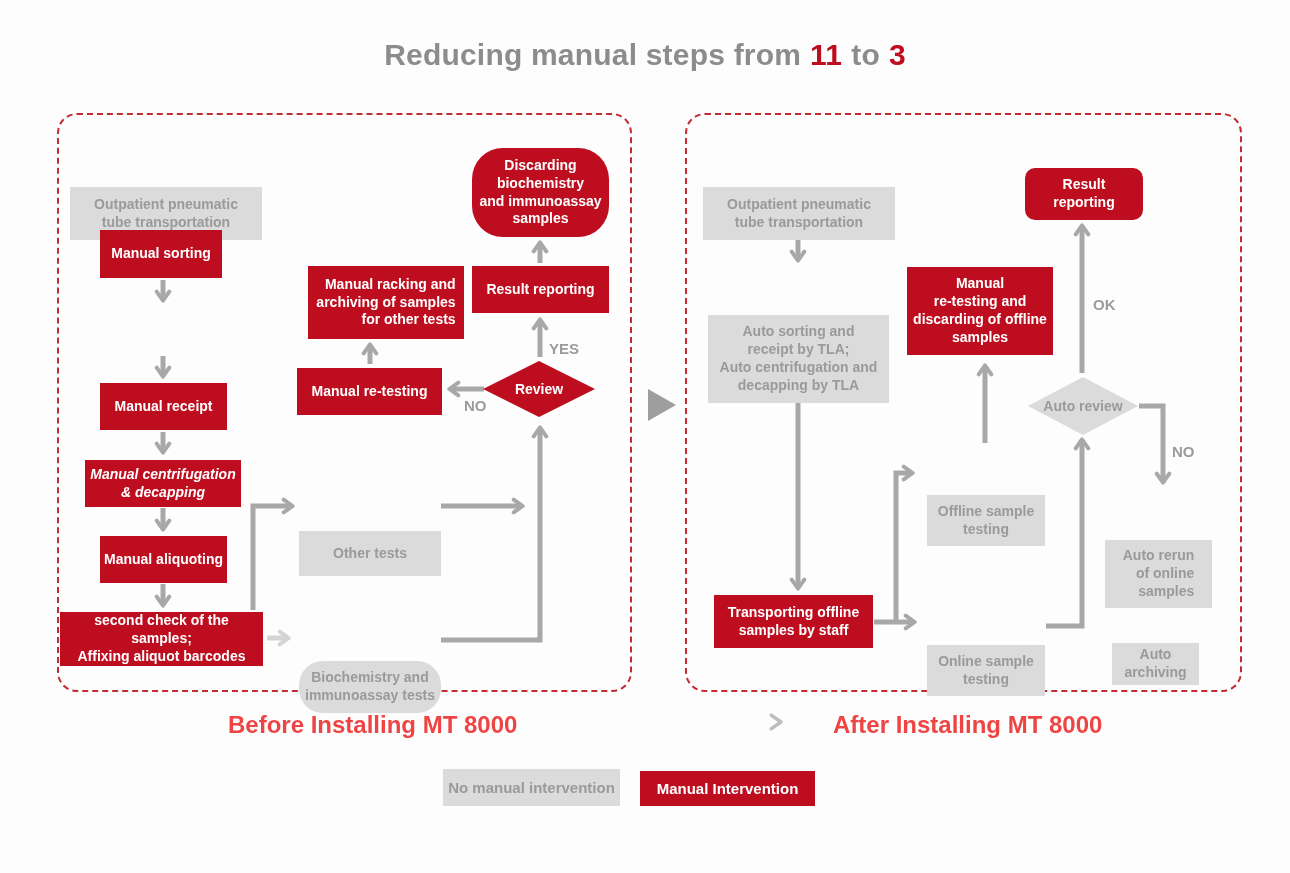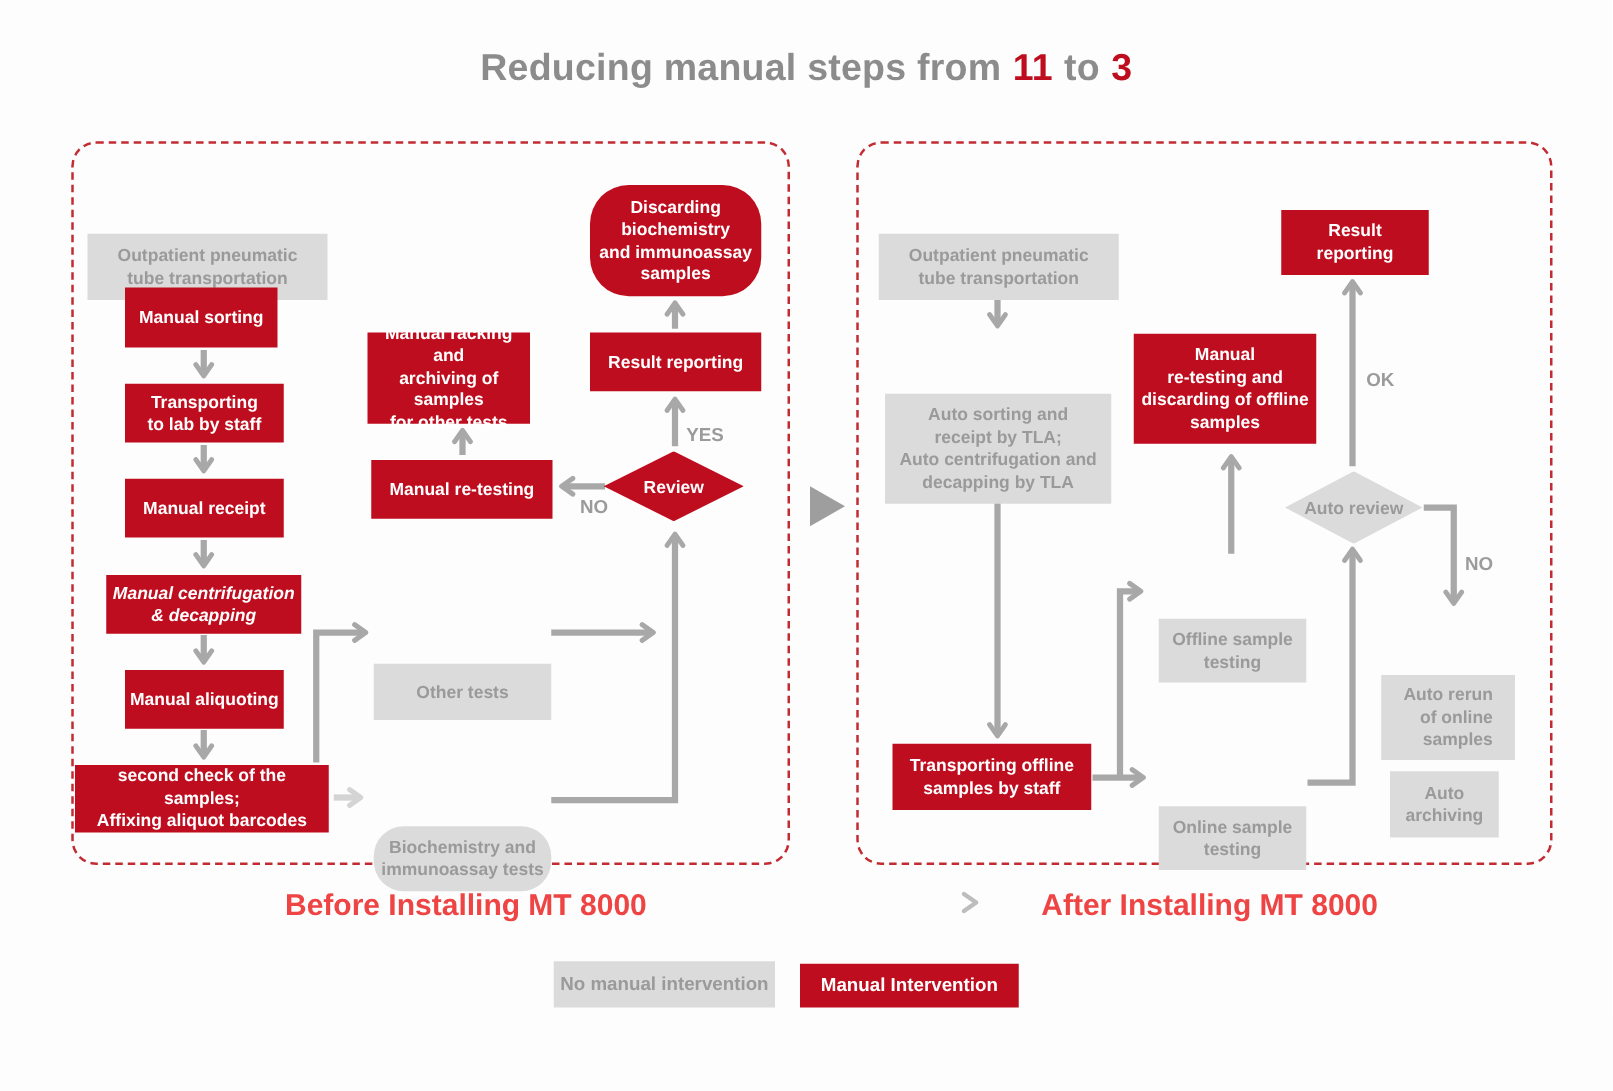--- a/index.html
+++ b/index.html
@@ -107,32 +107,30 @@
     </g>
 
     <polygon points="648,389 648,421 676,405" fill="#9E9E9E"></polygon>
 
     <line x1="497" y1="722" x2="778" y2="722" stroke="url(#fade)" stroke-width="3" marker-end="url(#head-fade)"></line>
   </svg>
 
   <div class="node gray" style="left:70px;top:139px;width:192px;height:53px;">Outpatient pneumatic
 tube transportation</div>
   <div class="node red" style="left:100px;top:230px;width:122px;height:48px;">Manual sorting</div>
-  <div class="node red" style="left:100px;top:307px;width:127px;height:47px;">Transporting
-to lab by staff</div>
   <div class="node red" style="left:100px;top:383px;width:127px;height:47px;">Manual receipt</div>
   <div class="node red" style="left:85px;top:460px;width:156px;height:47px;font-style:italic;">Manual centrifugation
 &amp; decapping</div>
   <div class="node red" style="left:100px;top:536px;width:127px;height:47px;">Manual aliquoting</div>
   <div class="node red" style="left:60px;top:612px;width:203px;height:54px;">second check of the samples;
 Affixing aliquot barcodes</div>
   <div class="node gray" style="left:299px;top:483px;width:142px;height:45px;">Other tests</div>
   <div class="node gray" style="left:299px;top:613px;width:142px;height:52px;border-radius:24px;">Biochemistry and
 immunoassay tests</div>
-  <div class="node red" style="left:294px;top:266px;width:130px;height:73px;">Manual racking and
+  <div class="node red" style="left:308px;top:266px;width:156px;height:73px;text-align:right;">Manual racking and
 archiving of samples
 for other tests</div>
   <div class="node red" style="left:297px;top:368px;width:145px;height:47px;">Manual re-testing</div>
   <div class="diamond red" style="left:483px;top:361px;width:112px;height:56px;">Review</div>
   <div class="node red" style="left:472px;top:266px;width:137px;height:47px;">Result reporting</div>
   <div class="node red" style="left:472px;top:148px;width:137px;height:89px;border-radius:31px;">Discarding
 biochemistry
 and immunoassay
 samples</div>
   <div class="edge-label" style="left:549px;top:340px;">YES</div>
@@ -148,26 +146,26 @@
 samples by staff</div>
   <div class="node gray" style="left:927px;top:447px;width:118px;height:51px;">Offline sample
 testing</div>
   <div class="node gray" style="left:927px;top:597px;width:118px;height:51px;">Online sample
 testing</div>
   <div class="node red" style="left:907px;top:267px;width:146px;height:88px;">Manual
 re-testing and
 discarding of offline
 samples</div>
   <div class="diamond gray" style="left:1028px;top:377px;width:110px;height:58px;">Auto review</div>
-  <div class="node red" style="left:1025px;top:168px;width:118px;height:52px;">Result
+  <div class="node red" style="left:1025px;top:168px;width:118px;height:52px;border-radius:10px;">Result
 reporting</div>
   <div class="node gray" style="left:1105px;top:492px;width:107px;height:68px;text-align:right;">Auto rerun
 of online
 samples</div>
-  <div class="node gray" style="left:1112px;top:569px;width:87px;height:53px;">Auto
+  <div class="node gray" style="left:1112px;top:595px;width:87px;height:42px;">Auto
 archiving</div>
   <div class="edge-label" style="left:1093px;top:296px;">OK</div>
   <div class="edge-label" style="left:1172px;top:443px;">NO</div>
 
   <div class="caption" style="left:228px;top:711px;">Before Installing MT 8000</div>
   <div class="caption" style="left:833px;top:711px;">After Installing MT 8000</div>
 
   <div class="legend-box gray" style="left:443px;top:769px;width:177px;height:37px;">No manual intervention</div>
   <div class="legend-box red" style="left:640px;top:771px;width:175px;height:35px;">Manual Intervention</div>
 

